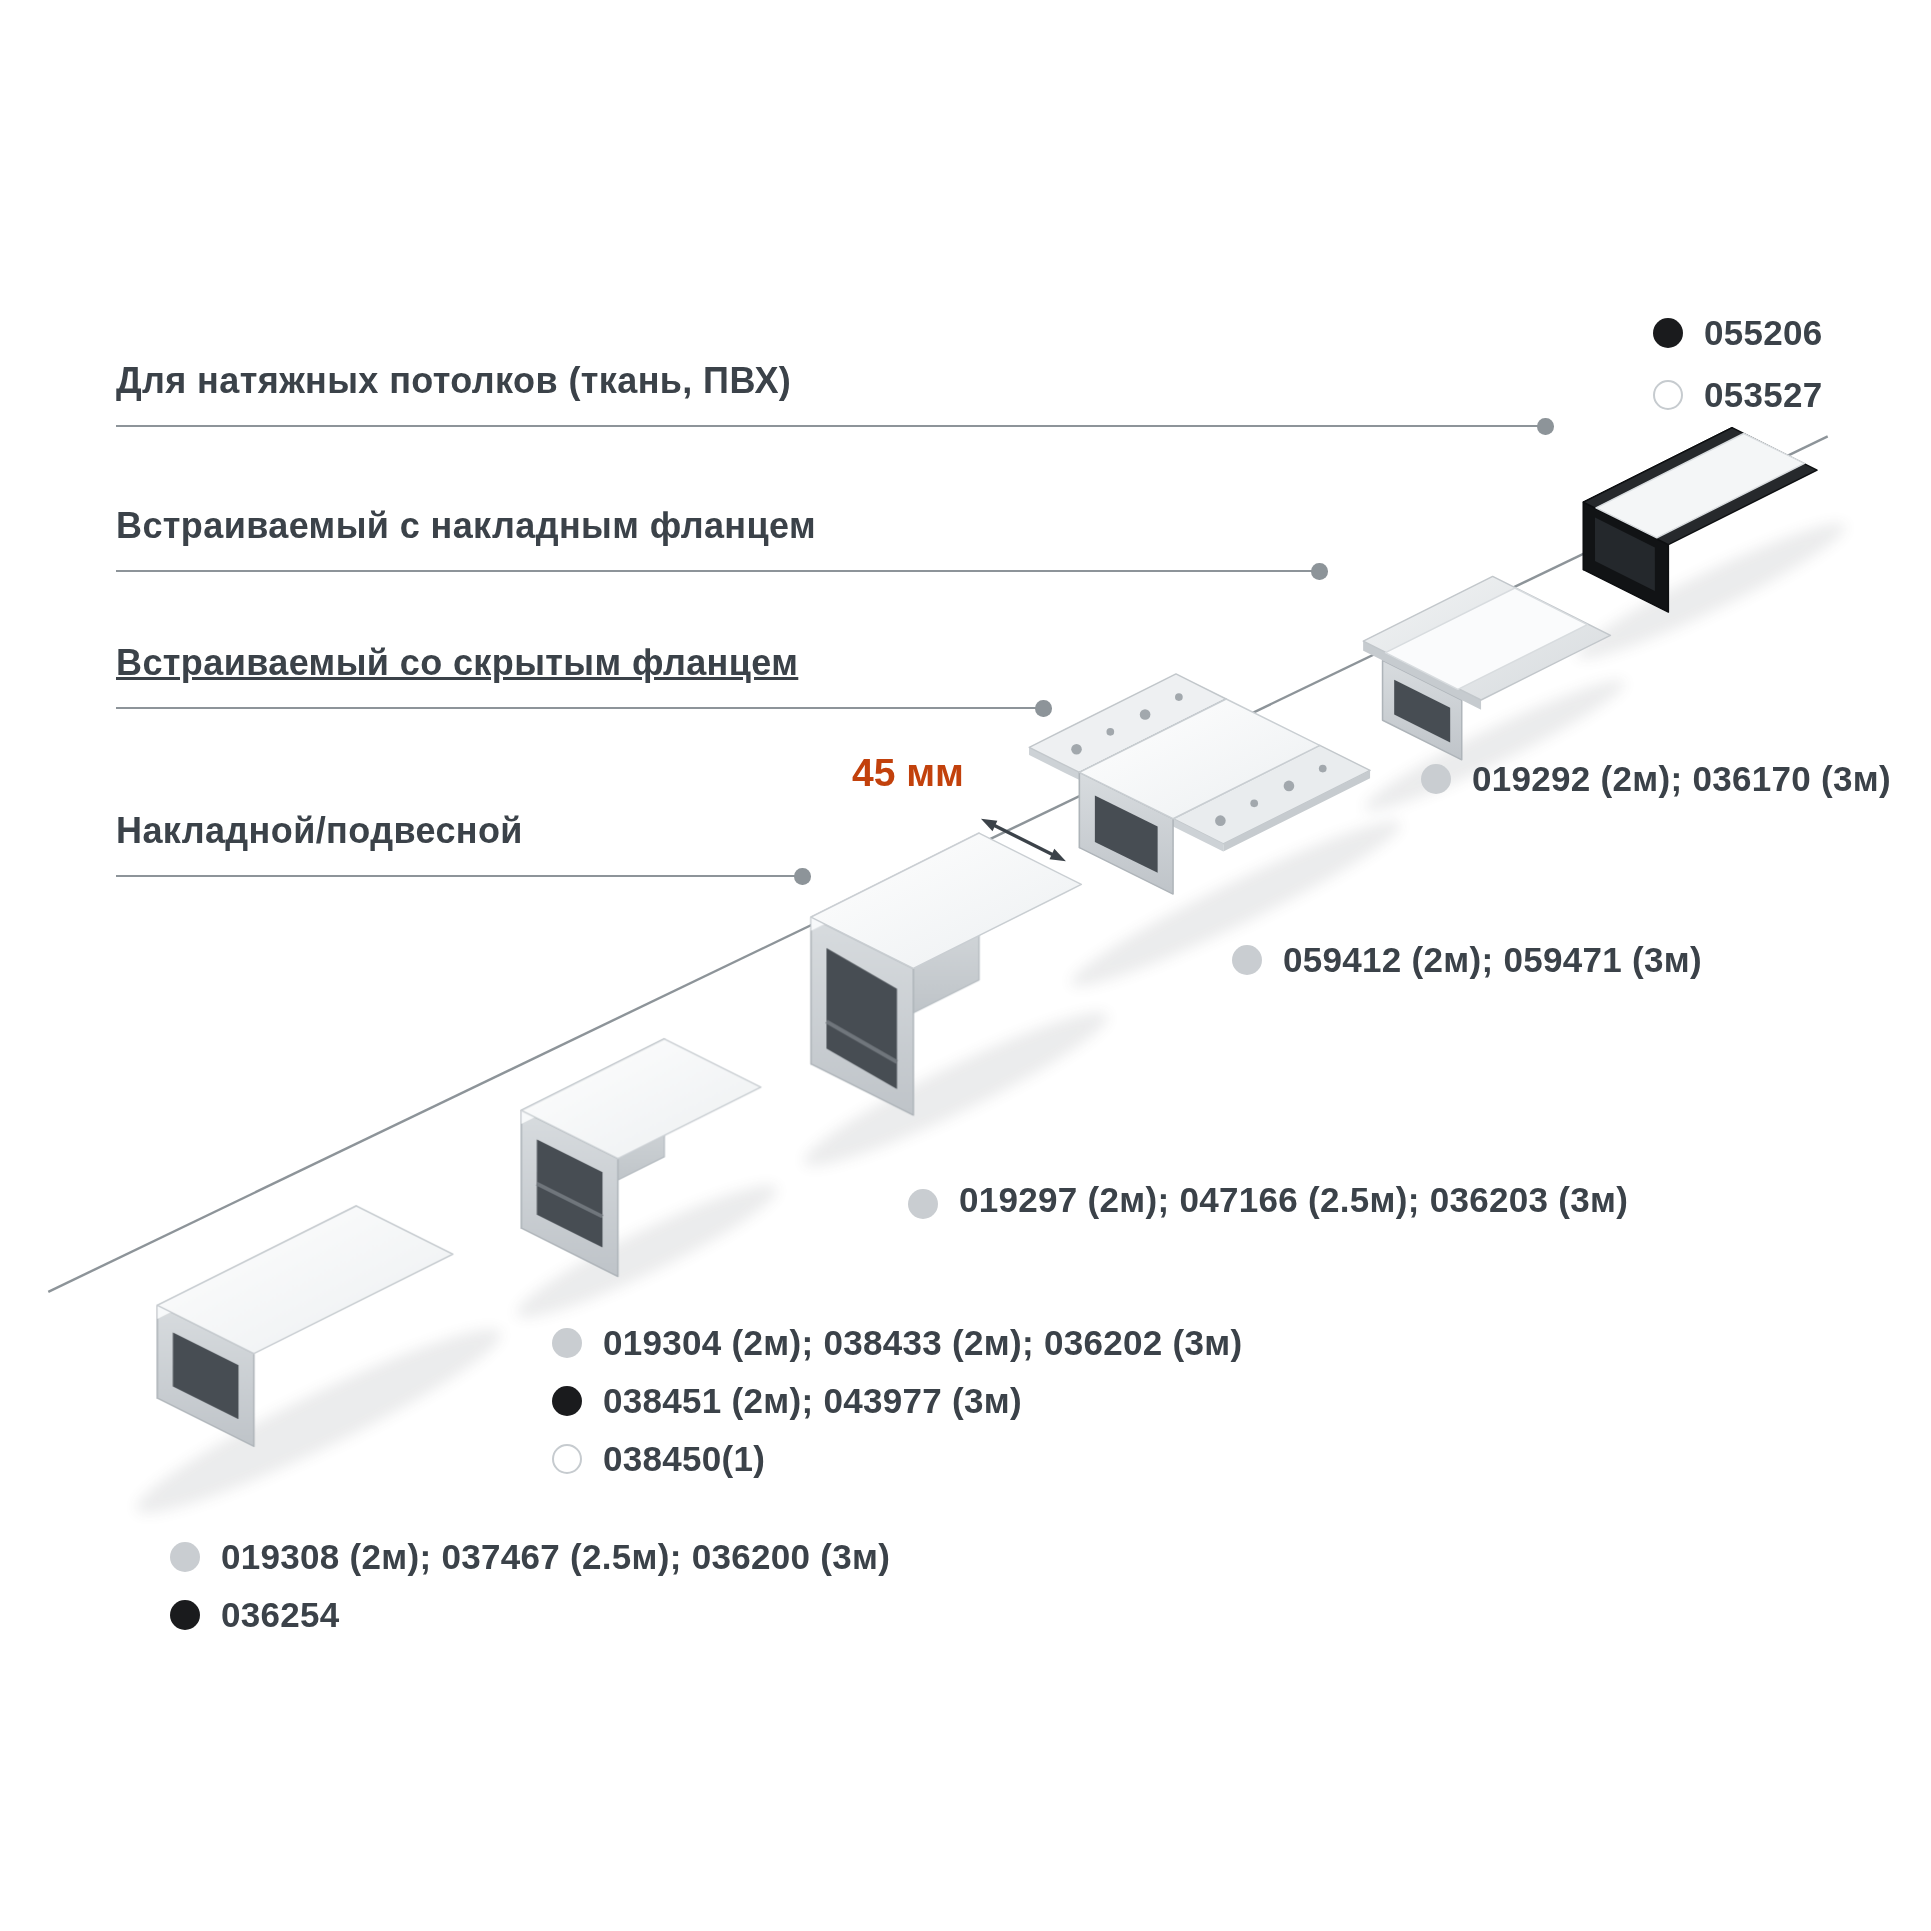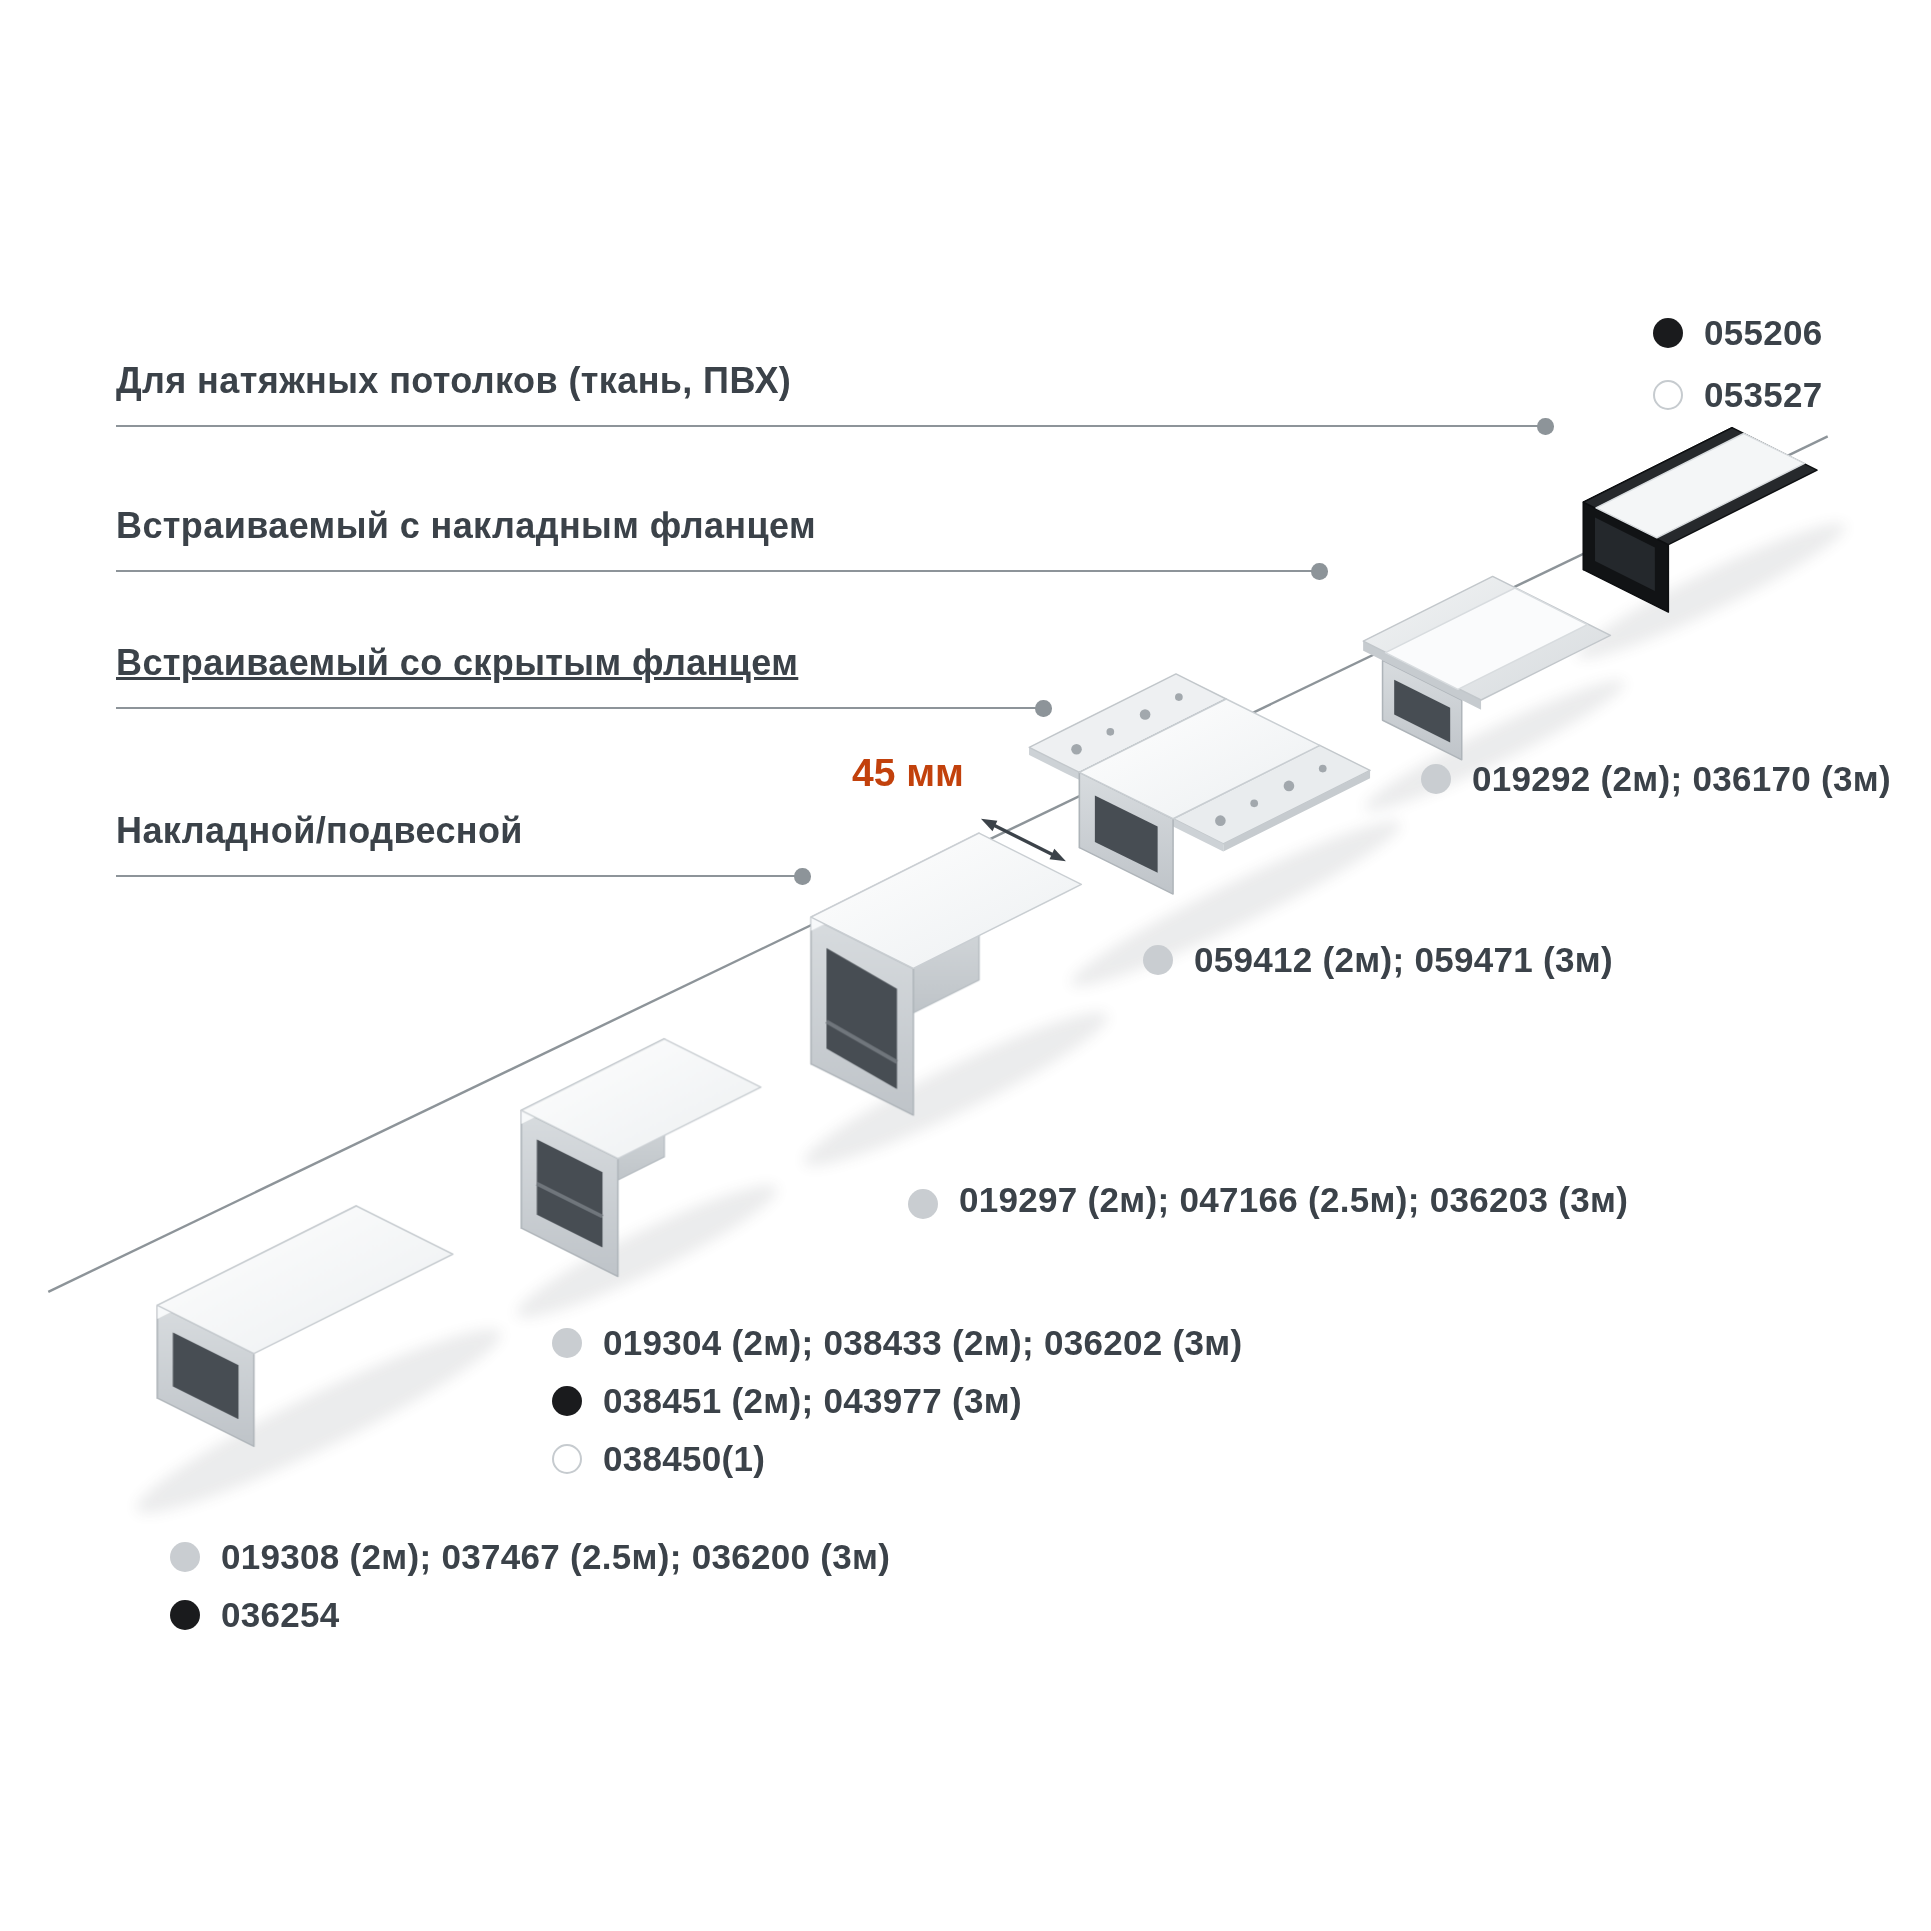--- a/index.html
+++ b/index.html
@@ -49,21 +49,21 @@
     width:30px;height:30px;border-radius:50%;flex:0 0 auto;
     box-sizing:border-box;
   }
   .dot-gray{background:#c9cdd1;}
   .dot-black{background:#1a1b1d;}
   .dot-white{background:#ffffff;border:2.9px solid #c6cbcf;}
 
   .lr-t1{left:1653px;top:313px;}
   .lr-t2{left:1653px;top:375px;}
   .lr-1{left:1421px;top:759px;}
-  .lr-2{left:1143px;top:940px;}
+  .lr-2{left:1232px;top:940px;}
   .lr-3{left:908px;top:1180px;align-items:flex-end;}
   .lr-4{left:552px;top:1323px;}
   .lr-5{left:552px;top:1381px;}
   .lr-6{left:552px;top:1439px;}
   .lr-7{left:170px;top:1537px;}
   .lr-8{left:170px;top:1595px;}
 </style>
 </head>
 <body>
 

